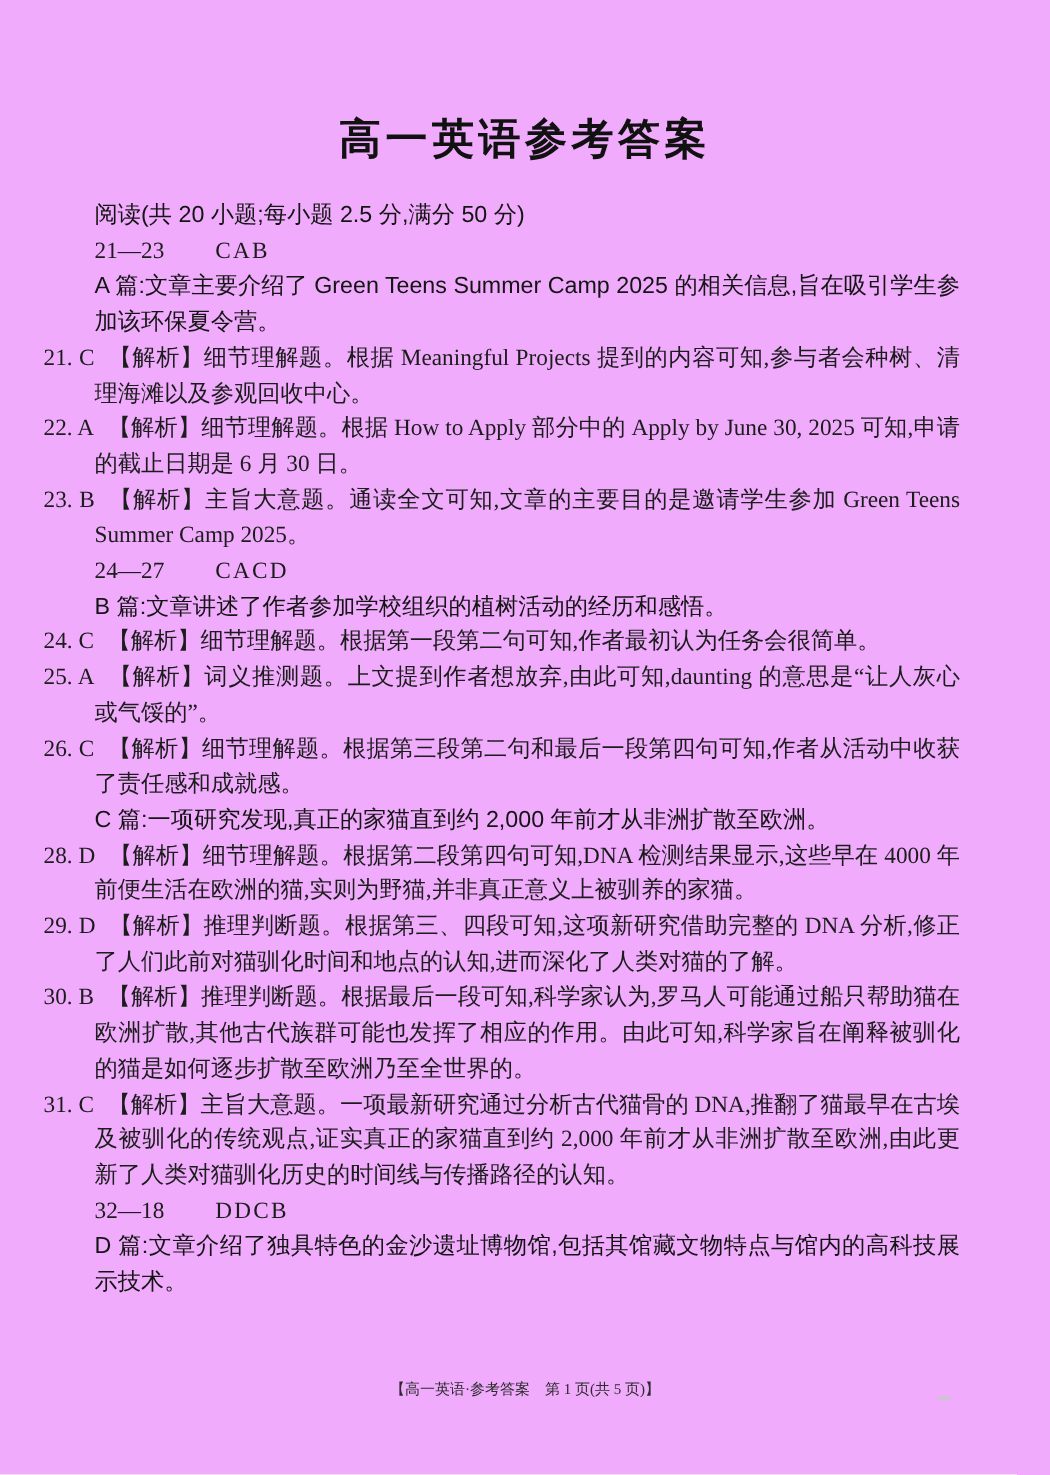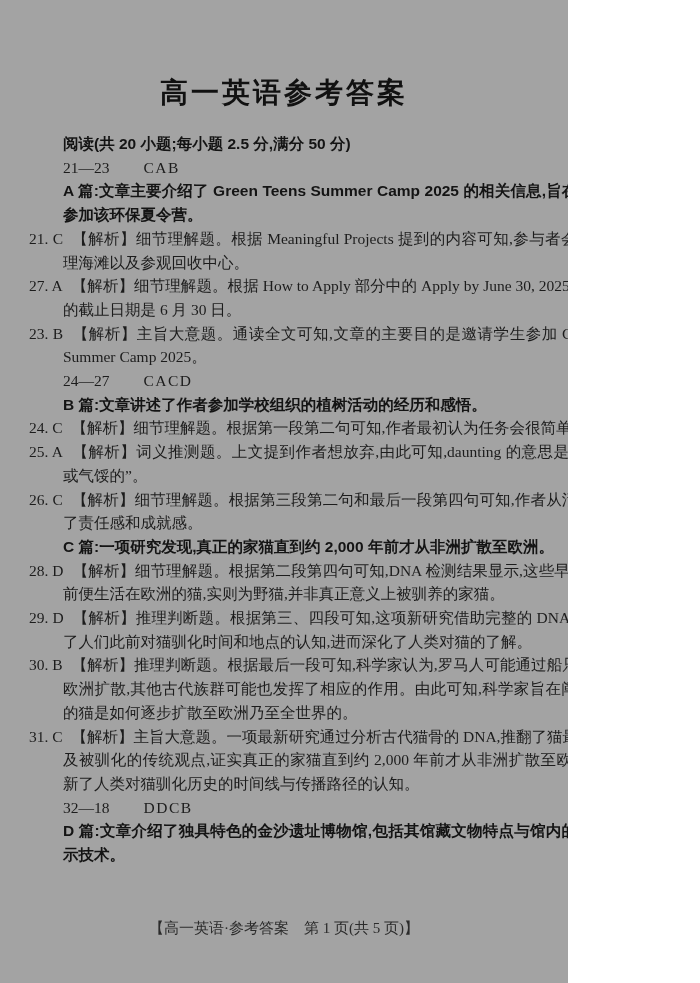--- a/index.html
+++ b/index.html
@@ -1,50 +1,50 @@
 <!DOCTYPE html>
 <html><head>
 <meta charset="utf-8">
 <style>
   html,body{margin:0;padding:0;background:#ffffff;}
   .page{
     position:relative;
-    width:568px;height:983px;
-    background:#a3a3a3;
+    width:700px;height:983px;
+    background:#f0abfc;
     overflow:hidden;
     font-family:"Liberation Serif","DejaVu Serif",serif;
     color:#1c1c1c;
   }
   .title{
     position:absolute;top:74px;left:0;width:100%;
     margin:0;text-align:center;
     font-family:"Liberation Sans","DejaVu Sans",sans-serif;
     font-weight:bold;font-size:28px;letter-spacing:3px;
     color:#111;
   }
   .content{
     position:absolute;top:132px;left:63px;width:577px;
     font-size:15.5px;line-height:23.7px;
     text-align:justify;
   }
   .content p{margin:0;padding:0;}
   
   .sec,.sum{
     font-family:"Liberation Sans","DejaVu Sans",sans-serif;
-    font-weight:bold;color:#141414;
+    font-weight:normal;color:#141414;
   }
   
   .ans{font-family:"Liberation Serif","DejaVu Serif",serif;}
   .ans .letters{margin-left:34px;letter-spacing:1.5px;}
   
   .item{padding-left:34px;text-indent:-34px;}
   .item .num{margin-right:9px;white-space:nowrap;}
   .footer{
     position:absolute;top:919px;left:0;width:100%;
-    text-align:center;font-size:15px;color:#2b2b2b;
+    text-align:center;font-size:10px;color:#2b2b2b;
     font-family:"Liberation Serif","DejaVu Serif",serif;
   }
   .artifact{
     position:absolute;left:625px;top:931px;width:9px;height:2px;
     background:#c8c8c8;border-radius:1px;transform:rotate(-3deg);
   }
 </style>
 </head>
 <body>
 
@@ -55,21 +55,21 @@
   <div class="content">
 
     <p class="sec">阅读(共 20 小题;每小题 2.5 分,满分 50 分)</p>
 
     <p class="ans"><span>21—23</span><span class="letters">CAB</span></p>
 
     <p class="sum"><span>A 篇:</span><span>文章主要介绍了 Green Teens Summer Camp 2025 的相关信息,旨在吸引学生参加该环保夏令营。</span></p>
 
     <p class="item"><span class="num">21. C</span><span class="tag">【解析】</span><span>细节理解题。根据 Meaningful Projects 提到的内容可知,参与者会种树、清理海滩以及参观回收中心。</span></p>
 
-    <p class="item"><span class="num">27. A</span><span class="tag">【解析】</span><span>细节理解题。根据 How to Apply 部分中的 Apply by June 30, 2025 可知,申请的截止日期是 6 月 30 日。</span></p>
+    <p class="item"><span class="num">22. A</span><span class="tag">【解析】</span><span>细节理解题。根据 How to Apply 部分中的 Apply by June 30, 2025 可知,申请的截止日期是 6 月 30 日。</span></p>
 
     <p class="item"><span class="num">23. B</span><span class="tag">【解析】</span><span>主旨大意题。通读全文可知,文章的主要目的是邀请学生参加 Green Teens Summer Camp 2025。</span></p>
 
     <p class="ans"><span>24—27</span><span class="letters">CACD</span></p>
 
     <p class="sum"><span>B 篇:</span><span>文章讲述了作者参加学校组织的植树活动的经历和感悟。</span></p>
 
     <p class="item"><span class="num">24. C</span><span class="tag">【解析】</span><span>细节理解题。根据第一段第二句可知,作者最初认为任务会很简单。</span></p>
 
     <p class="item"><span class="num">25. A</span><span class="tag">【解析】</span><span>词义推测题。上文提到作者想放弃,由此可知,daunting 的意思是“让人灰心或气馁的”。</span></p>

